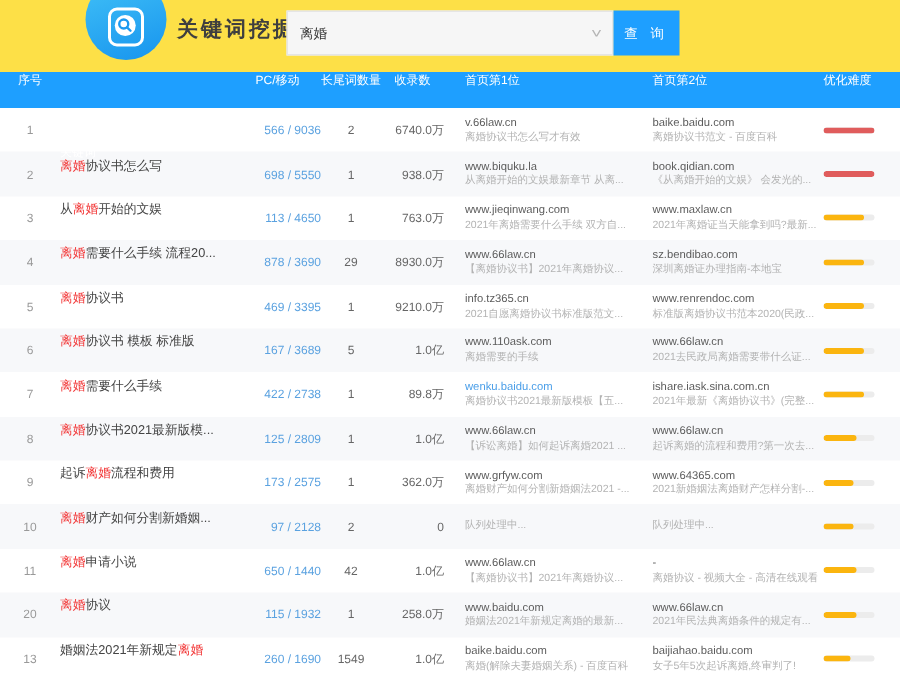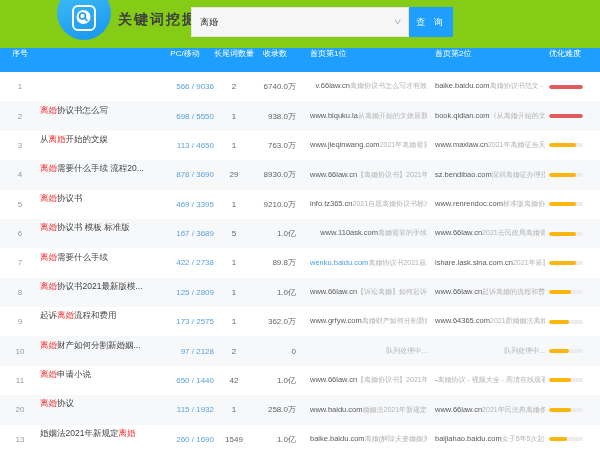--- a/index.html
+++ b/index.html
@@ -1,21 +1,21 @@
 <!DOCTYPE html>
 <html><head>
 <meta charset="utf-8">
 <style>
   * { margin:0; padding:0; box-sizing:border-box; }
   html,body { width:600px; height:454px; overflow:hidden; background:#fff;
     font-family:"Liberation Sans","DejaVu Sans",sans-serif; }
   .page { width:600px; height:454px; position:relative; background:#fff; }
 
   
-  .topbar { position:relative; height:48px; background:#84cc16; }
+  .topbar { position:relative; height:48px; background:#fde047; }
   .logo { position:absolute; left:57px; top:-14px; width:54px; height:54px; border-radius:50%;
     background:linear-gradient(160deg,#41c1f7,#1794ee); display:flex; align-items:center;
     justify-content:center; }
   .logo svg { margin-top:10px; }
   .title { position:absolute; left:118px; top:11px; font-size:14px; color:#3f3f3f;
     letter-spacing:2px; font-weight:600; }
   .search { position:absolute; left:191px; top:7px; width:218px; height:30px; background:#f6f6f6;
     border:1px solid #e5e5e5; display:flex; align-items:center; padding:0 8px; font-size:9px;
     color:#333; cursor:pointer; }
   .search .chev { margin-left:auto; color:#b5b5b5; font-size:9px; transform:scaleX(1.4); }
@@ -37,21 +37,21 @@
   .c-p1  { width:131px; padding-left:14px; overflow:hidden; }
   .c-p2  { width:118px; padding-left:8px; overflow:hidden; }
   .c-bar { flex:1; display:flex; align-items:center; padding-left:4px; }
   .thead .c-pc, .thead .c-ix { text-align:center; }
   .thead .c-idx { color:#fff; }
 
   .kw { font-size:8.5px; color:#454545; }
   .kw .hl { color:#f23535; }
   .row .c-pc { color:#5ba2e0; cursor:pointer; }
   .row .c-lt, .row .c-ix { color:#666; }
-  .pos { display:flex; flex-direction:row; justify-content:flex-end; line-height:1.4; }
+  .pos { display:flex; flex-direction:column; justify-content:flex-start; line-height:1.4; }
   .pos .dom { font-size:7.5px; color:#5c5c5c; }
   .pos .dom.link { color:#4a9ee8; cursor:pointer; }
   .pos .sub { font-size:7px; color:#b3b3b3; overflow:hidden; }
   .bar-track { width:34px; height:4px; background:#ececec; border-radius:2px; overflow:hidden; }
   .bar-fill { height:4px; border-radius:2px; }
 </style>
 </head>
 <body>
 
 <div class="page">

